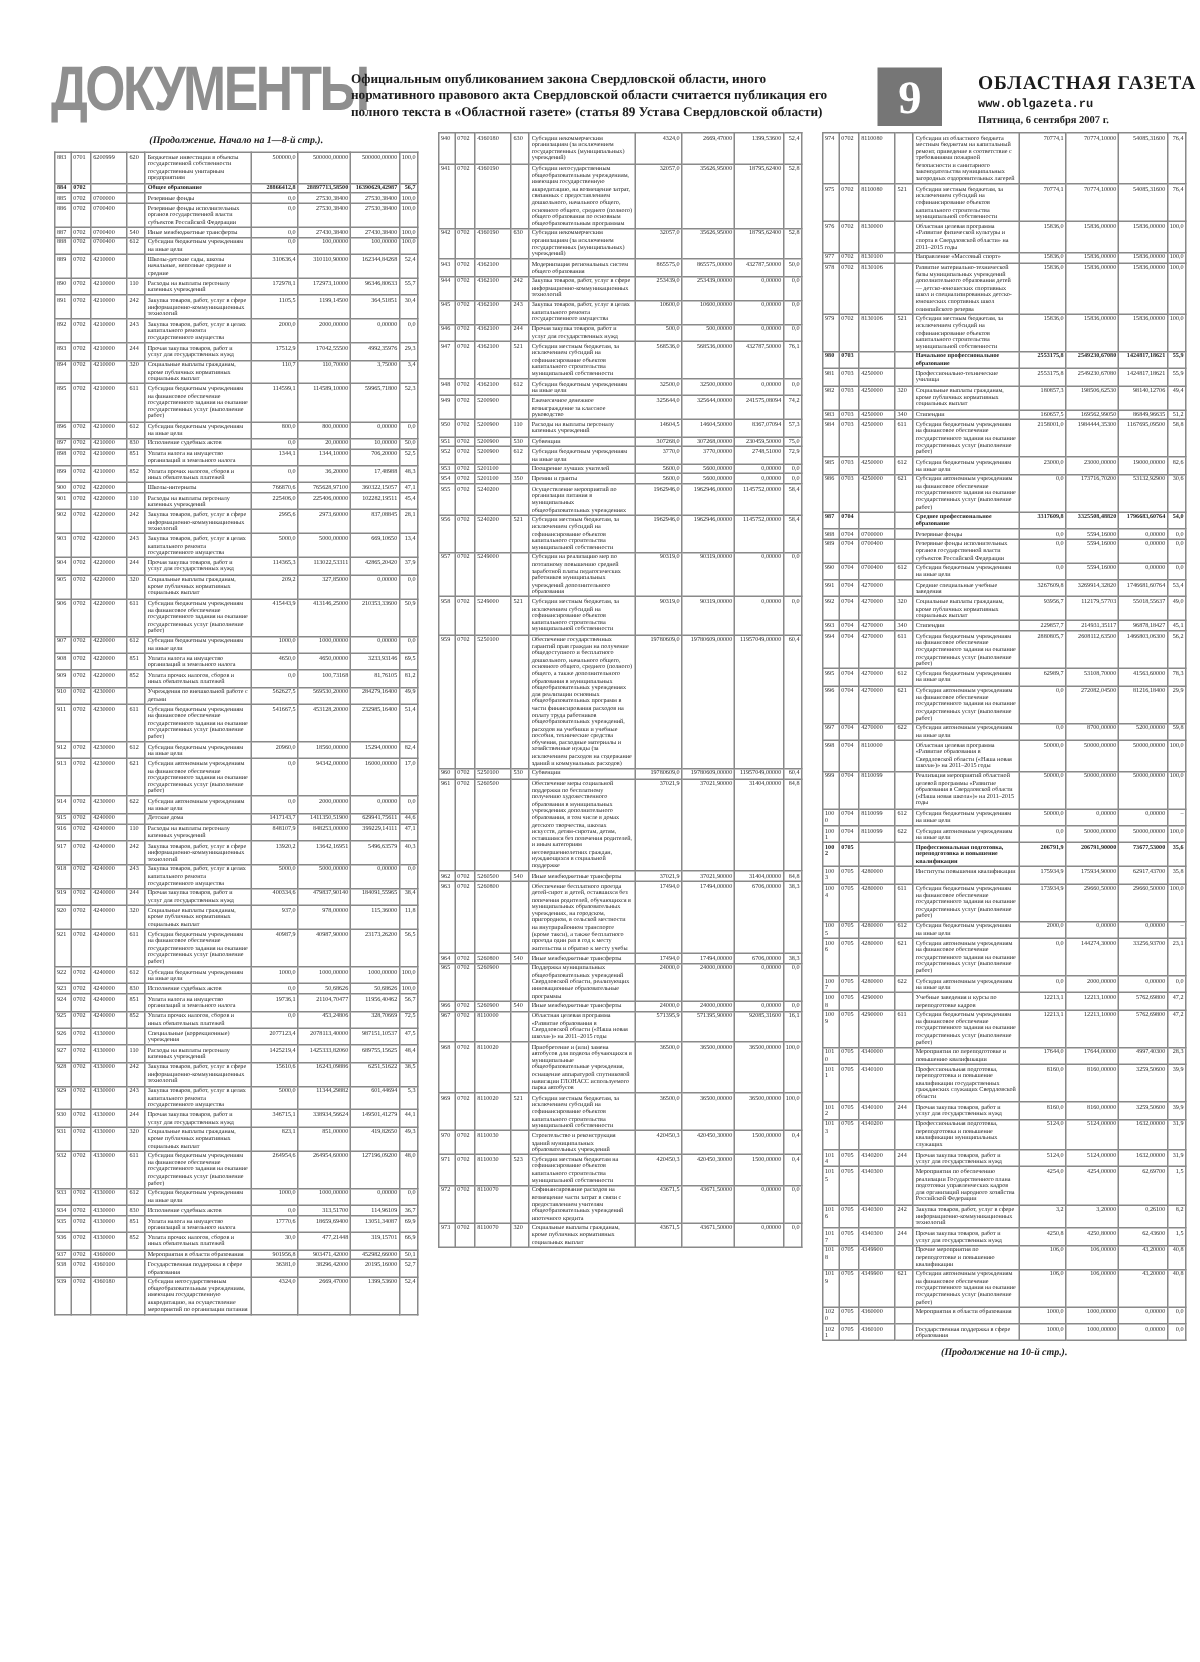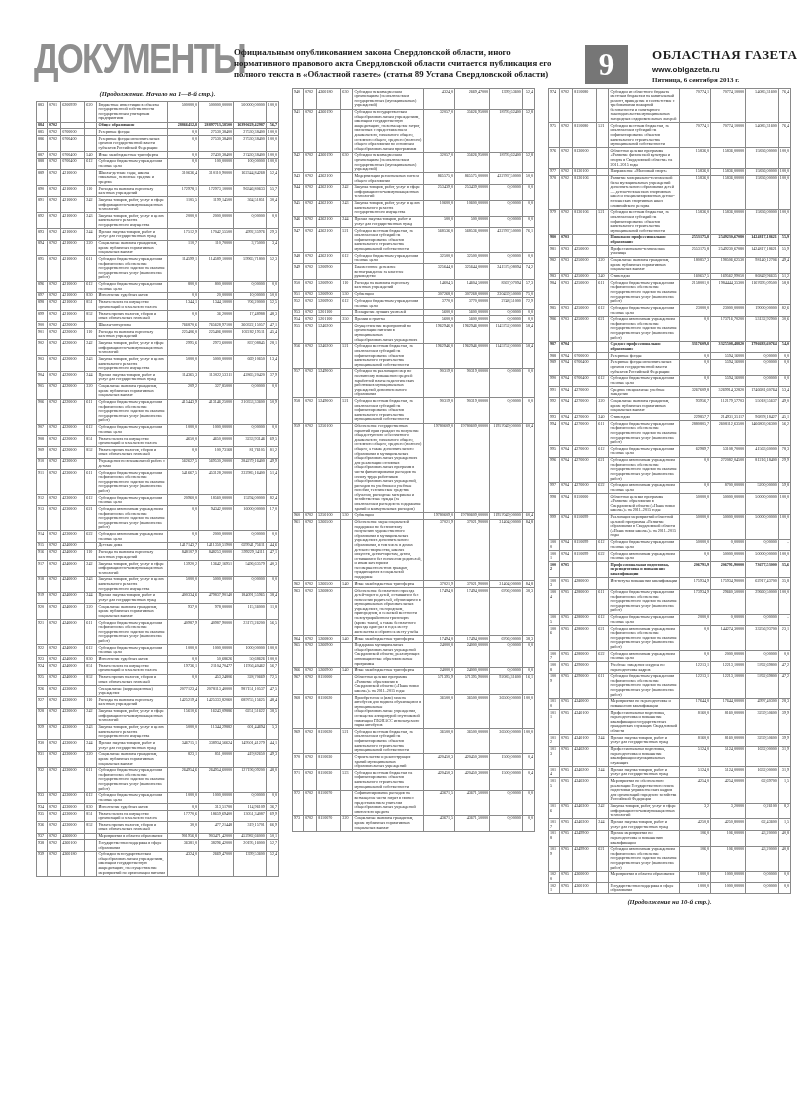--- a/index.html
+++ b/index.html
@@ -17,21 +17,21 @@
     position:absolute;left:234px;top:47px;width:326px;
     font-size:8.8px;line-height:11px;font-weight:bold;text-align:left;
   }
   .pagenum-box{
     position:absolute;left:585px;top:45px;width:43px;height:39px;
     background:#767676;color:#ffffff;text-align:center;
     font-size:31px;line-height:39px;font-weight:bold;
   }
   .paper-block{position:absolute;left:652px;top:47px;width:140px;}
   .paper-name{font-size:13px;font-weight:bold;letter-spacing:.6px;white-space:nowrap;}
-  .paper-site{font-family:Liberation Sans, sans-serif;font-size:8px;font-weight:bold;margin-top:2px;}
+  .paper-site{font-family:Liberation Mono, monospace;font-size:8px;font-weight:bold;margin-top:2px;}
   .paper-date{font-size:7px;font-weight:bold;margin-top:2px;}
 
   
   .cols{position:absolute;left:36px;top:88px;width:756px;display:flex;gap:13px;align-items:flex-start;}
   .newscol{width:243px;flex:0 0 243px;}
   .caption{
     text-align:center;font-size:6.6px;line-height:8px;font-weight:bold;font-style:italic;
     margin:2px 0 3px 0;
   }
   .caption.bottom{margin-top:4px;}
@@ -56,21 +56,21 @@
 
   <div class="doc-title">ДОКУМЕНТЫ</div>
 
   <div class="notice">Официальным опубликованием закона Свердловской области, иного нормативного правового акта  Свердловской области считается публикация его полного текста в «Областной газете» (статья 89 Устава Свердловской области)</div>
 
   <div class="pagenum-box">9</div>
 
   <div class="paper-block">
     <div class="paper-name">ОБЛАСТНАЯ ГАЗЕТА</div>
     <div class="paper-site">www.oblgazeta.ru</div>
-    <div class="paper-date">Пятница, 6 сентября 2013 г.</div>
+    <div class="paper-date">Пятница, 6 сентября 2007 г.</div>
   </div>
 
   <div class="cols">
 
     <div class="newscol">
       <div class="caption">(Продолжение. Начало на 1—8-й стр.).</div>
       <table class="budget">
         <colgroup>
           <col style="width:4.5%">
             <col style="width:5.5%">

